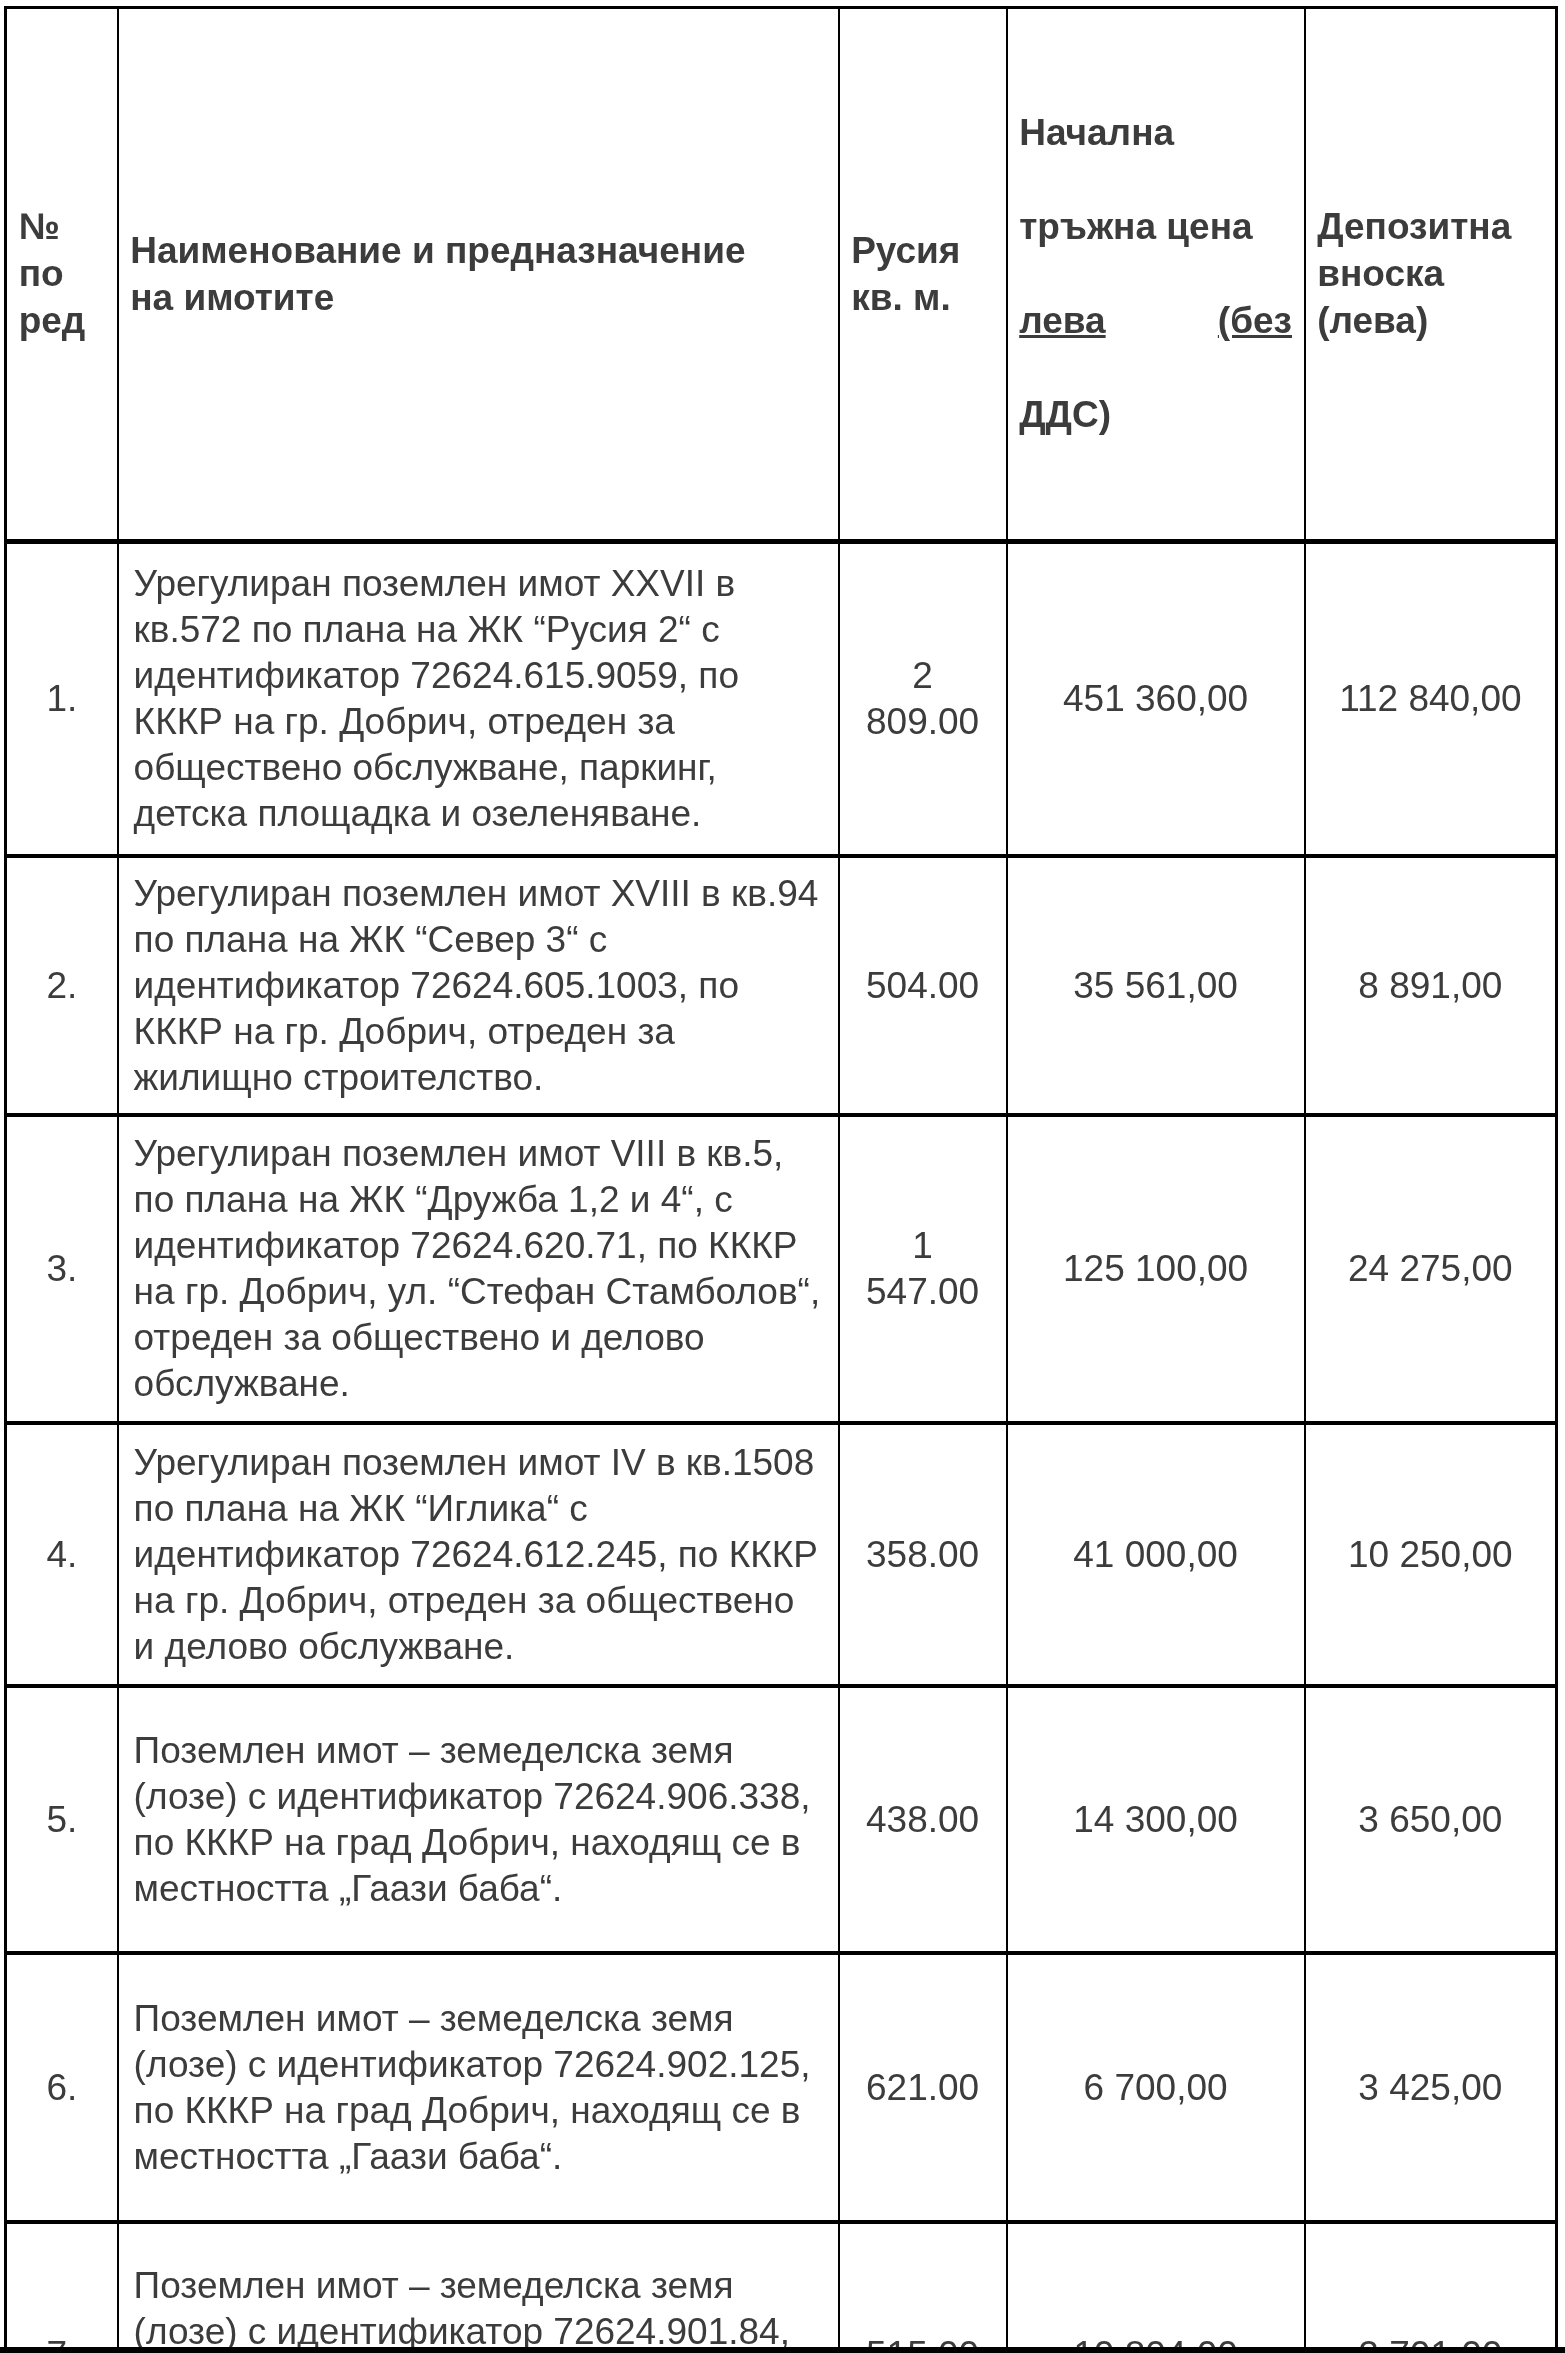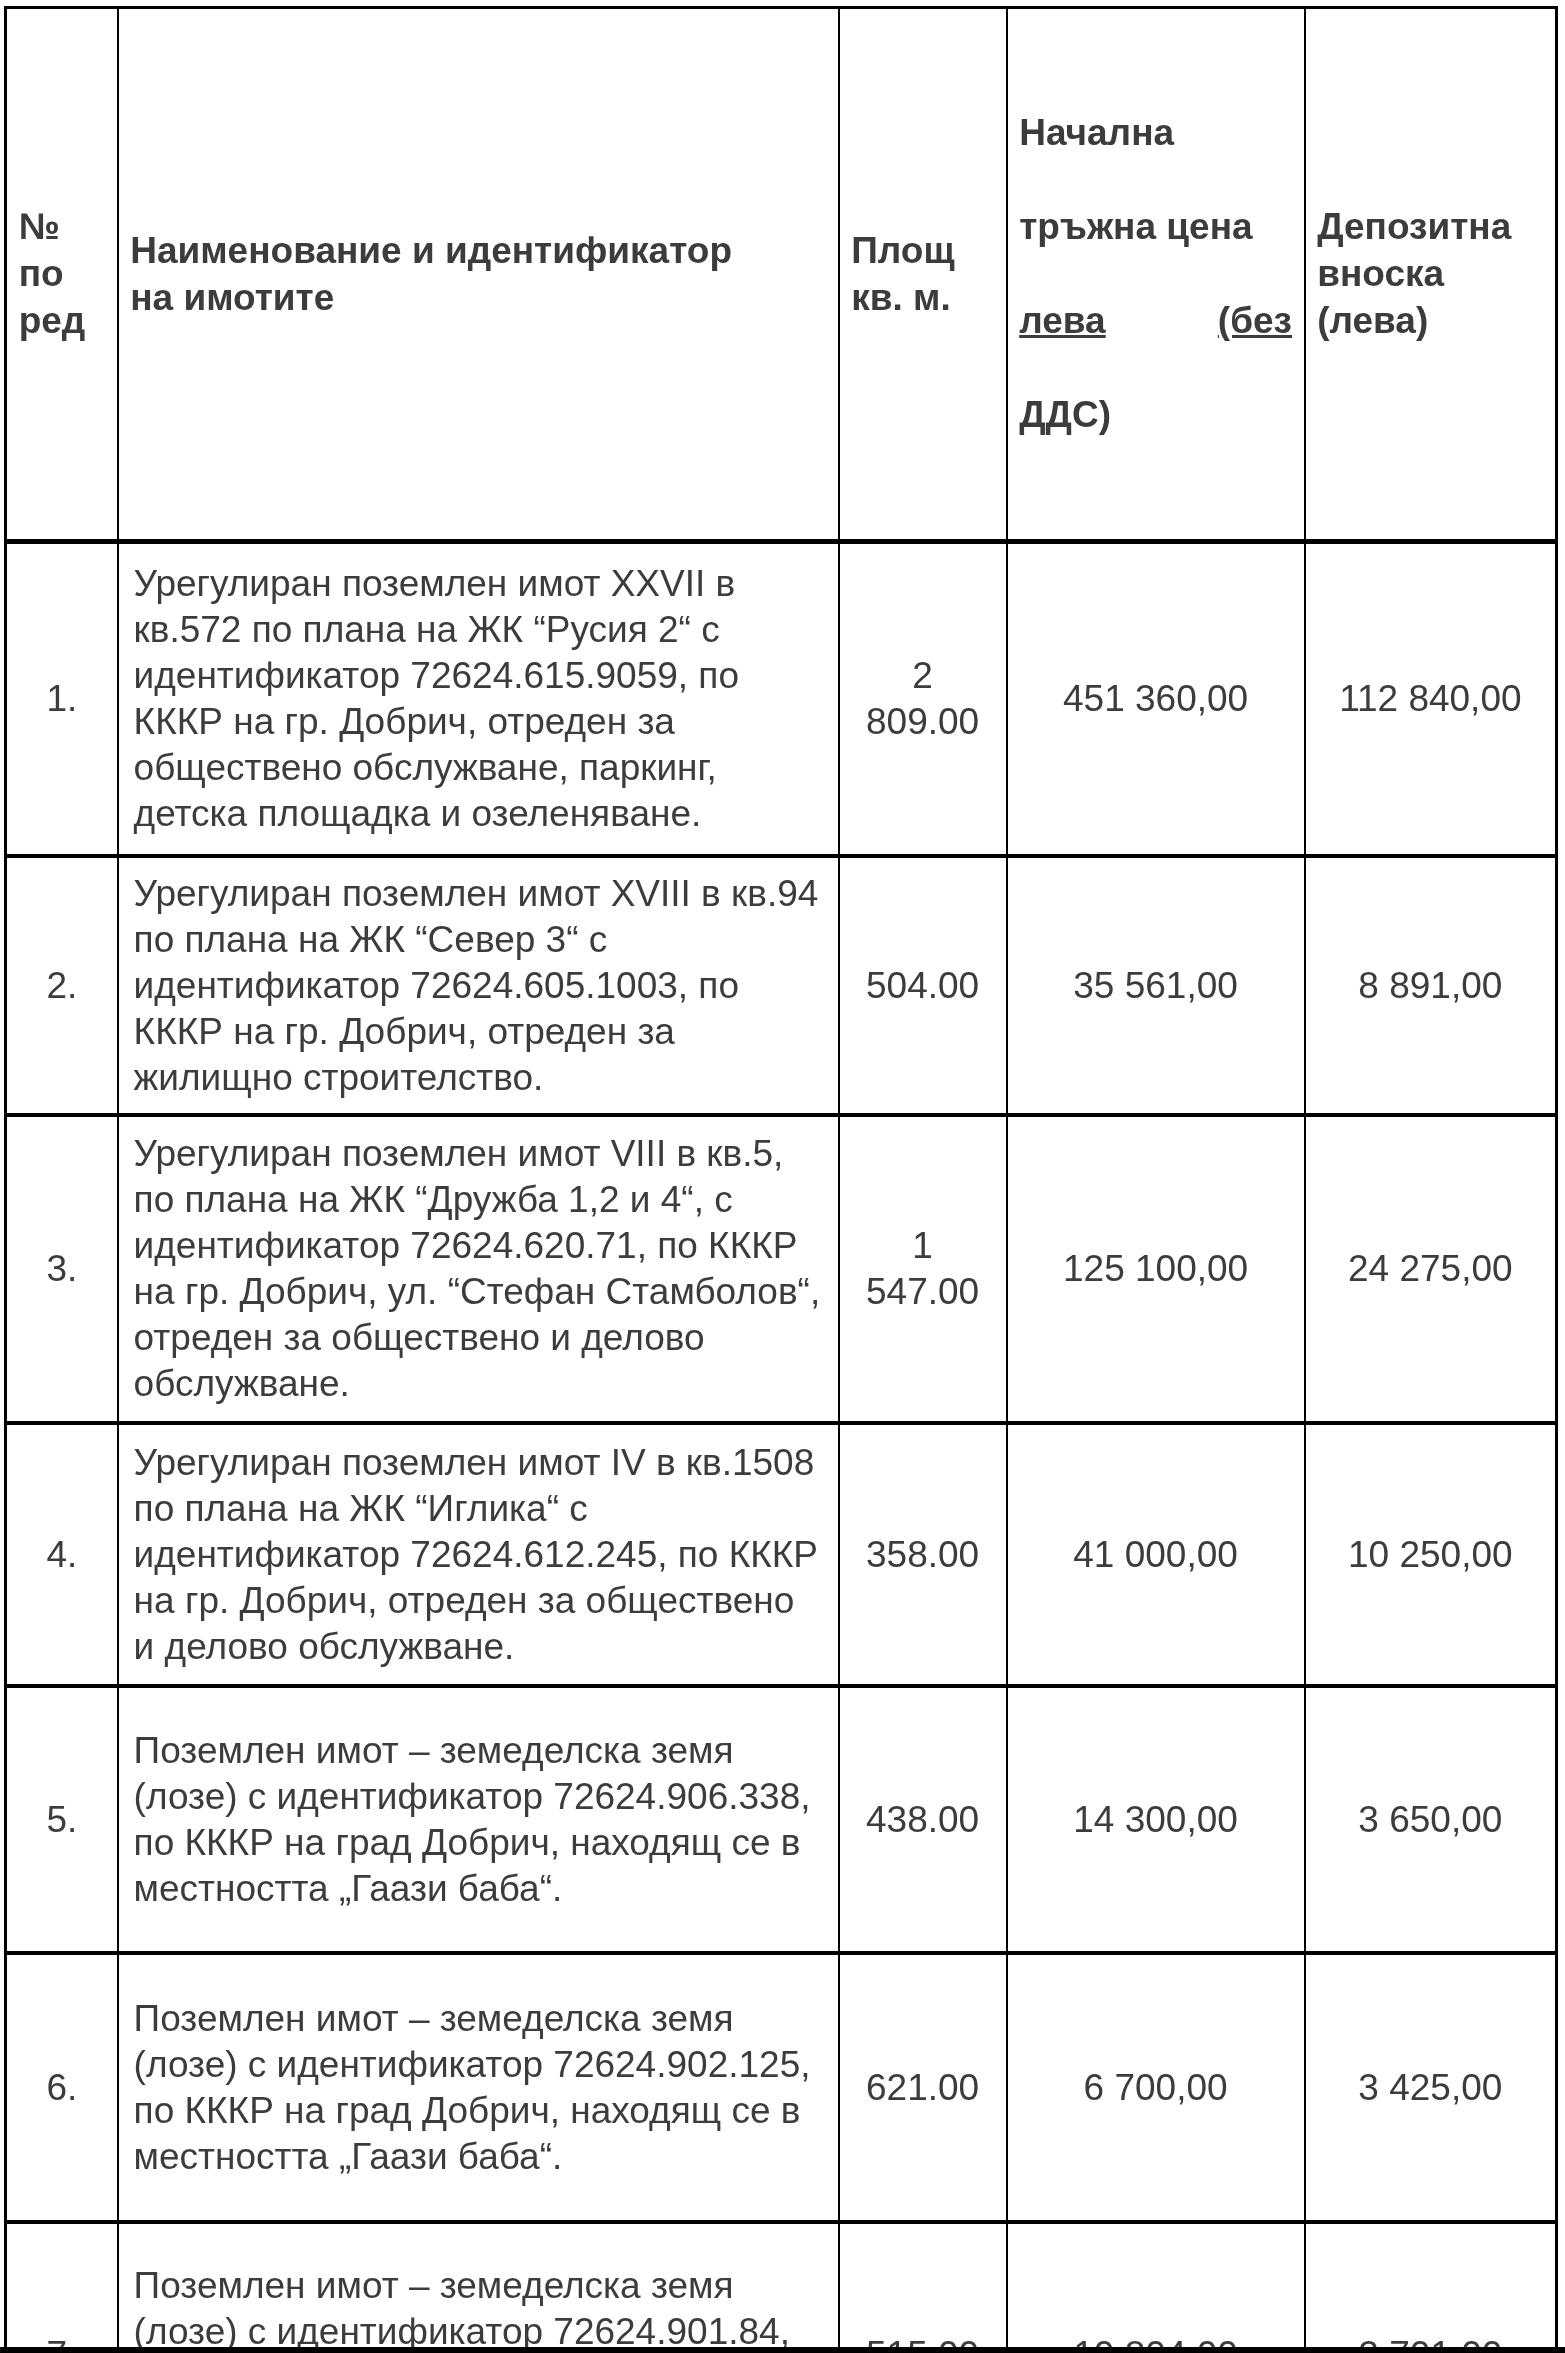--- a/index.html
+++ b/index.html
@@ -92,23 +92,23 @@
       <col class="c-name">
       <col class="c-area">
       <col class="c-price">
       <col class="c-deposit">
     </colgroup>
     <thead>
       <tr>
         <th>№
 по
 ред</th>
-        <th>Наименование и идентификатор
+        <th>Наименование и предназначение
 на имотите</th>
-        <th>Площ
+        <th>Русия
 кв. м.</th>
         <th>
           <div class="th-price-inner">
             <div>Начална</div>
             <div>тръжна цена</div>
             <div class="justify-line">
               <span>лева</span>
               <span>(без</span>
             </div>
             <div>ДДС)</div>

